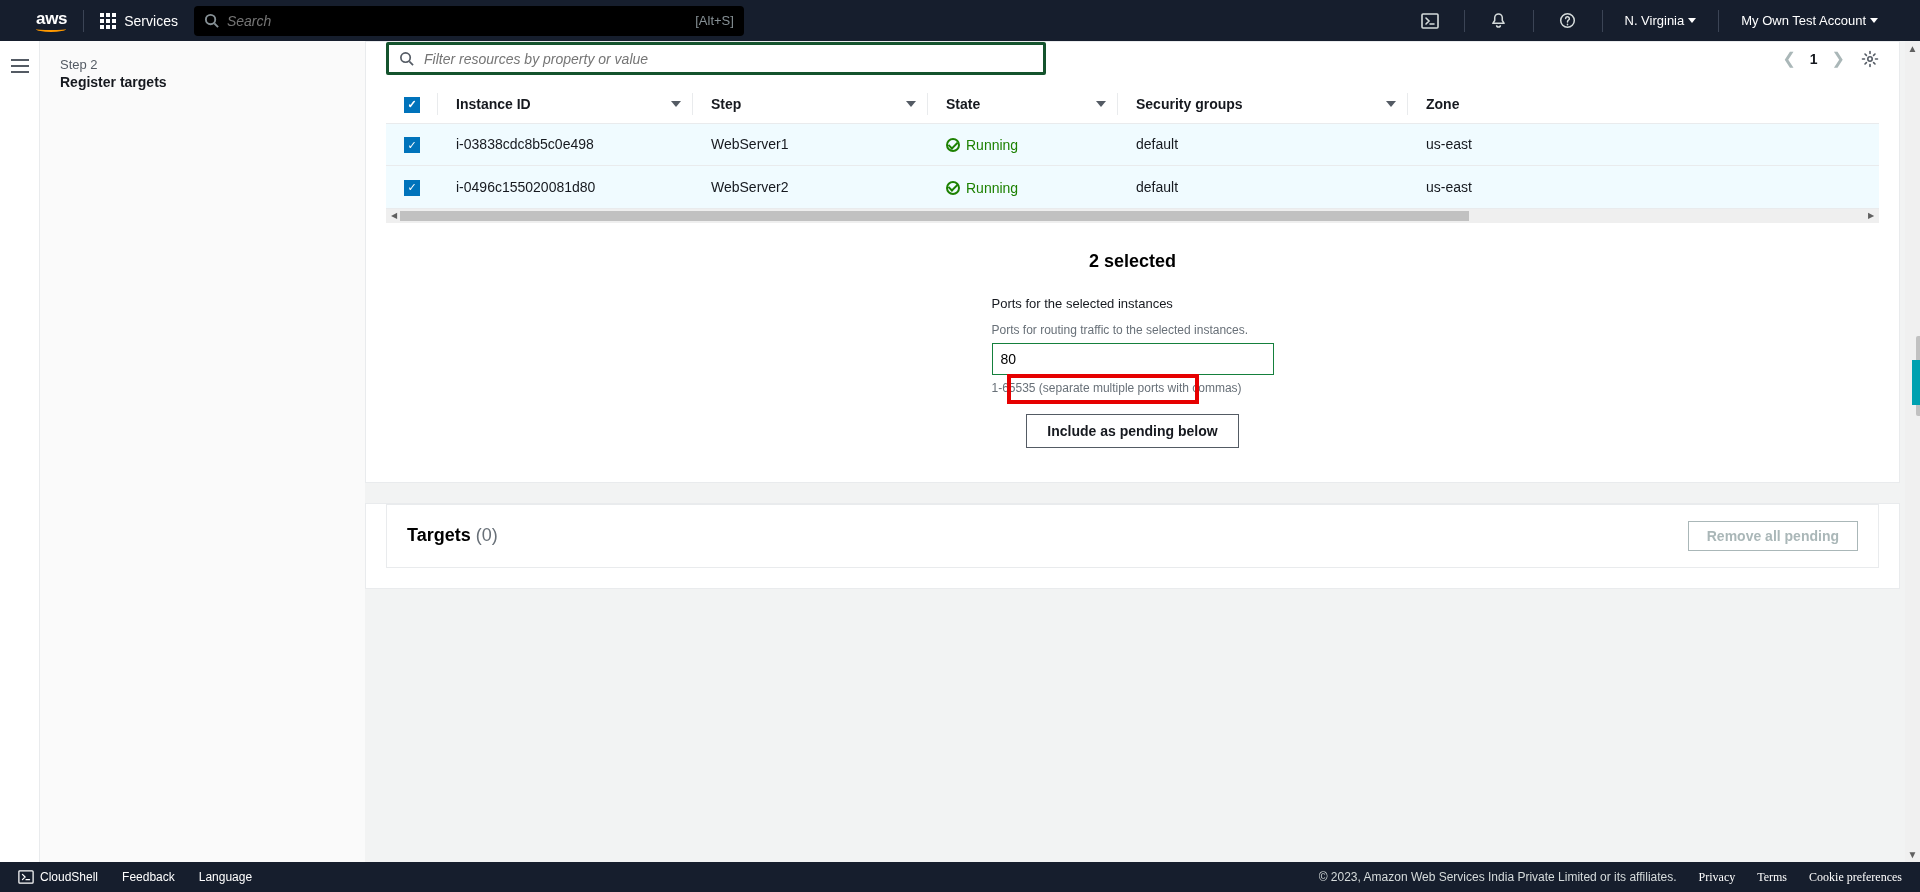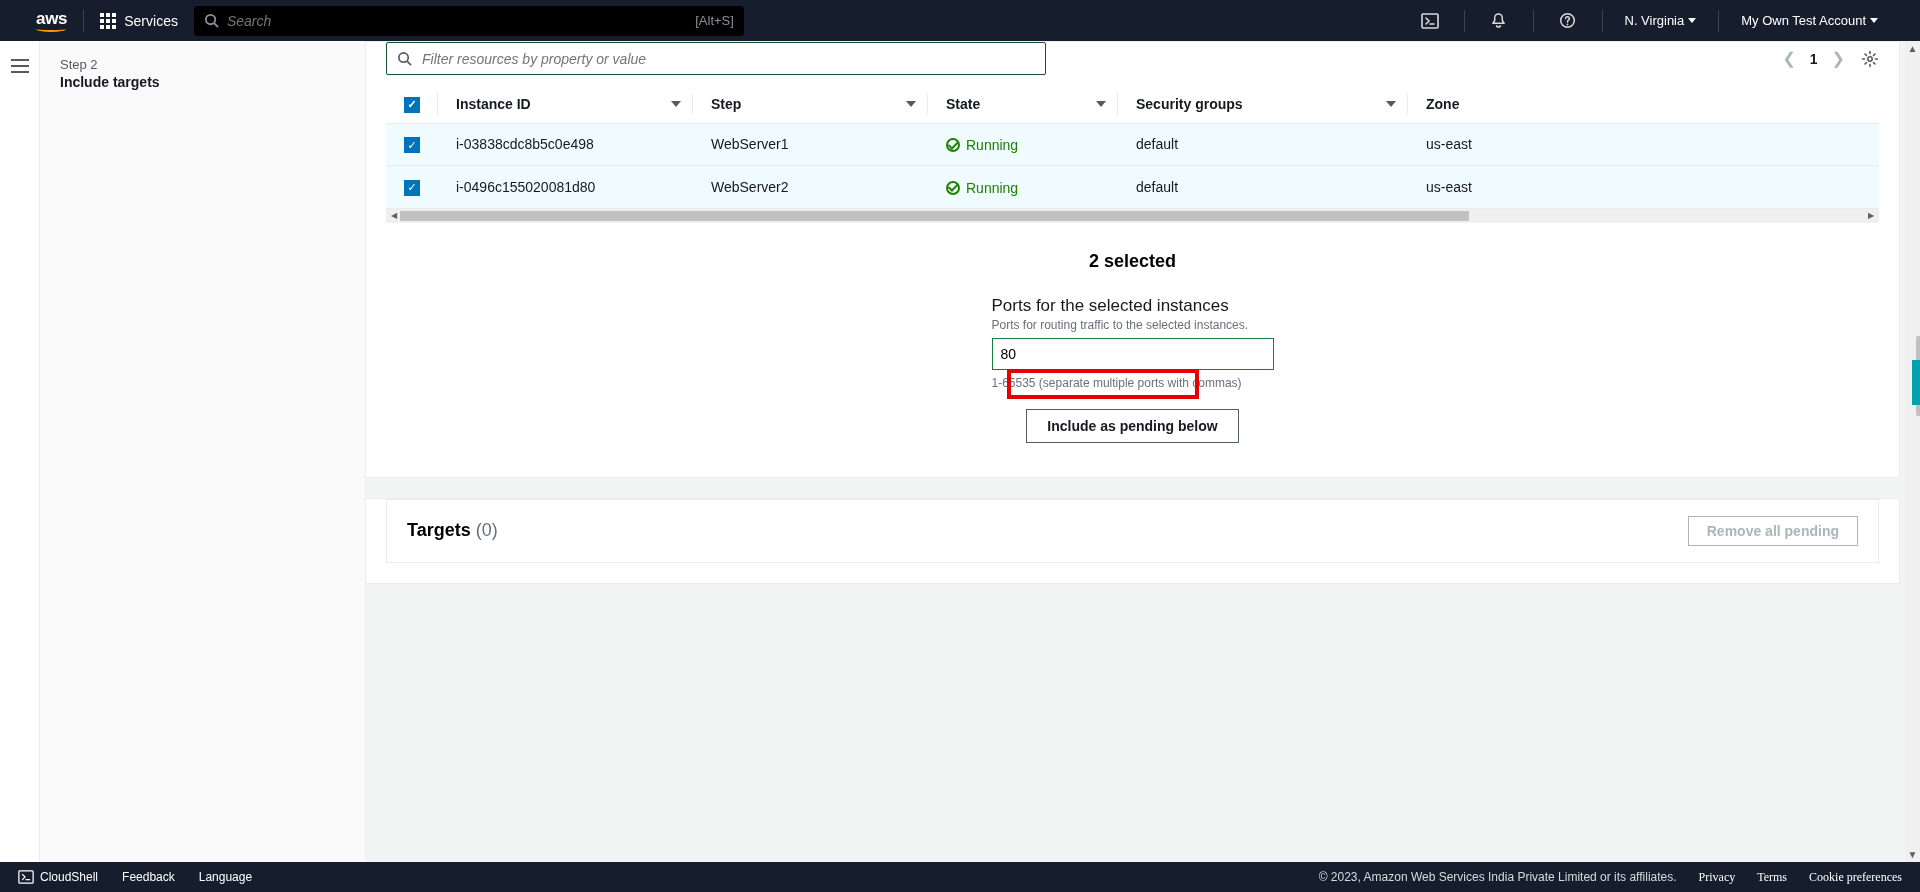--- a/index.html
+++ b/index.html
@@ -38,21 +38,21 @@
 .scroll-indicator { position: fixed; right: 0; top: 360px; width: 8px; height: 45px; background: #00a1b0; }
 
 
 .panel { background: #fff; border: 1px solid #e9ebed; margin: 0 20px 20px 0; }
 .panel-head { padding: 18px 20px 14px; display:flex; align-items:center; justify-content:space-between;}
 .panel-title { font-size: 20px; font-weight: 700; color: #16191f; }
 .panel-title .count { font-weight: 400; color: #687078; }
 .panel-body { padding: 0 20px 24px; }
 
 .tools-row { display: flex; align-items: center; gap: 16px; margin-bottom: 10px;}
-.filter-input { flex: 0 0 660px; height: 33px; border: 1px solid #14532d; border-radius: 2px; display: flex; align-items: center; padding: 0 10px; }
+.filter-input { flex: 0 0 660px; height: 33px; border: 3px solid #14532d; border-radius: 2px; display: flex; align-items: center; padding: 0 10px; }
 .filter-input .mag { color: #545b64; margin-right: 10px; }
 .filter-input input { border: none; outline: none; font-size: 14px; font-style: italic; color: #687078; flex: 1; }
 .tools-spacer { flex: 1; }
 .pager { display: flex; align-items: center; gap: 14px; }
 .pager .pg-btn { color: #aab7b8; cursor: pointer; font-size:16px;}
 .pager .pg-num { font-size: 14px; color: #16191f; font-weight:700;}
 .gear-btn { color: #545b64; cursor: pointer; }
 
 
 table { width: 100%; border-collapse: collapse; }
@@ -69,21 +69,21 @@
 
 .h-scroll { height: 14px; background: #efefef; display: flex; align-items: center; justify-content: space-between; padding: 0 2px;}
 .h-scroll .arr { color: #606060; font-size: 8px; cursor: pointer; width:12px; text-align:center;}
 .h-scroll .track { flex: 1; height: 10px; position: relative;}
 .h-scroll .thumb { position: absolute; left: 0; width: 73%; height: 100%; background: #c1c1c1; }
 
 
 .ports-section { text-align: center; padding: 28px 0 10px; }
 .sel-count { font-size: 18px; font-weight: 700; margin-bottom: 24px; }
 .ports-form { display: inline-block; text-align: left; }
-.ports-label { font-size: 17px; color: #16191f; margin-bottom: 2px; }
+.ports-label { font-size: 13px; color: #16191f; margin-bottom: 12px; }
 .ports-desc { font-size: 12px; color: #687078; margin-bottom: 6px; }
 .ports-input { width: 282px; height: 32px; border: 1px solid #15803d; padding: 0 8px; font-size: 14px; outline: none; }
 .ports-hint { font-size: 12px; color: #687078; margin-top: 6px; position: relative; }
 .redbox { position: absolute; border: 4px solid #e60000; width: 192px; height: 30px; left: 15px; top: -7px; pointer-events: none; }
 .incl-btn { display: block; margin: 18px auto 0; padding: 8px 20px; background: #fff; border: 1px solid #545b64; font-size: 14px; font-weight: 700; color: #16191f; cursor: pointer; }
 
 
 .review-title { font-size: 20px; font-weight: 700; padding: 18px 20px; }
 .targets-box { border: 1px solid #e9ebed; margin: 0 20px 20px; padding: 16px 20px; display:flex; align-items:center; justify-content:space-between;}
 .targets-title { font-size: 18px; font-weight: 700; }
@@ -163,21 +163,21 @@
 <div class="page">
   <div class="side-toggle">
     <div class="hamburger">
         <span></span>
         <span></span>
         <span></span>
       </div>
   </div>
   <div class="sidebar">
     <div class="step-label">Step 2</div>
-    <div class="step-title">Include targets</div>
+    <div class="step-title">Register targets</div>
   </div>
 
   <div class="main">
 
     <div class="panel">
       <div class="panel-body">
         <div class="tools-row">
           <div class="filter-input">
             <span class="mag">
               <svg width="15" height="15" viewBox="0 0 16 16" fill="none">

